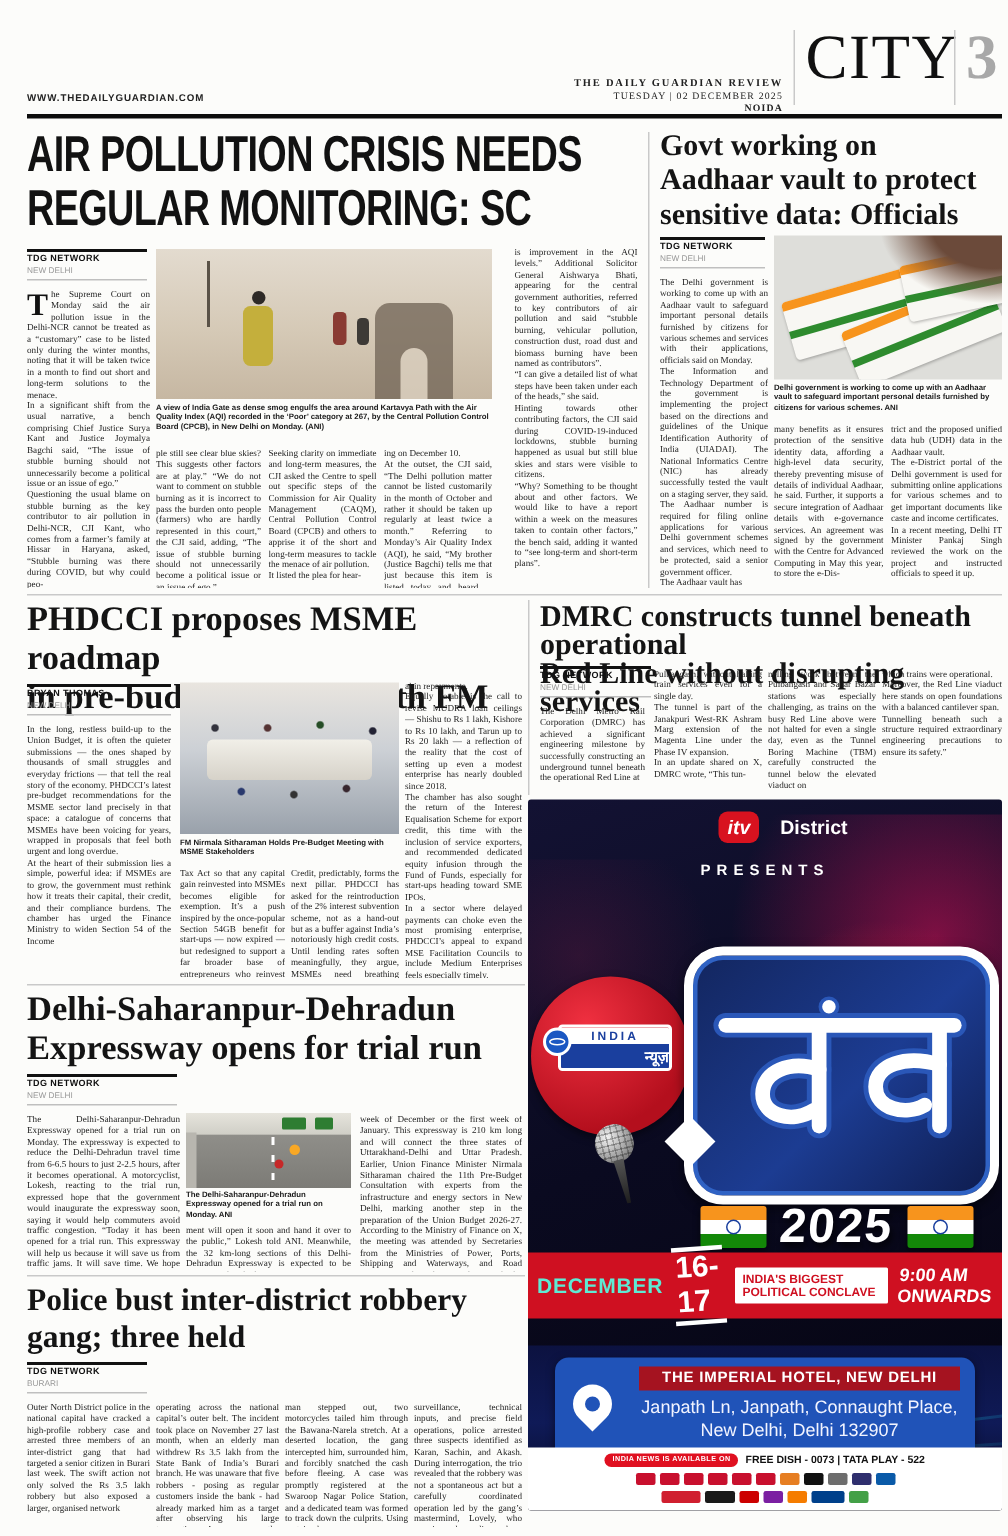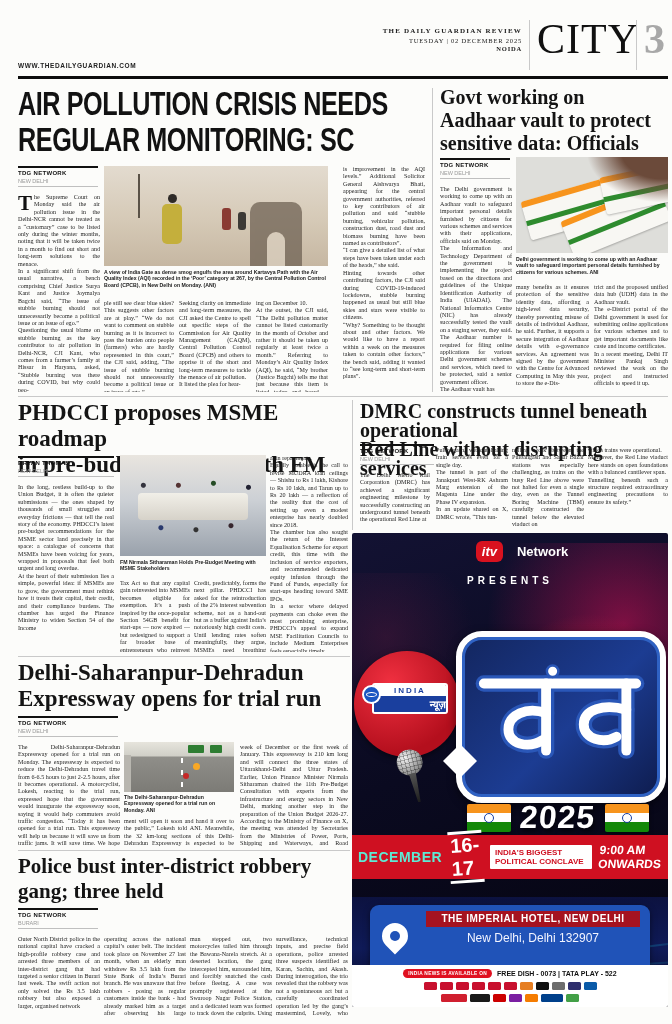--- a/index.html
+++ b/index.html
@@ -1,21 +1,21 @@
 <!DOCTYPE html>
 <html><head>
 <meta charset="utf-8">
 <style>
   html,body{margin:0;padding:0;background:#888;}
   .page{position:relative;width:672px;height:1024px;background:#fcfcfa;margin:0 auto;overflow:hidden;
         font-family:"Liberation Serif",serif;color:#1c1c1c;}
   .abs{position:absolute;}
   
   .site{font:bold 6.5px "Liberation Sans",sans-serif;letter-spacing:.6px;color:#222;}
-  .hdr-meta{text-align:right;font-family:"Liberation Serif",serif;color:#222;}
+  .hdr-meta{text-align:right;font-family:"Liberation Serif",serif;color:#222;margin-top:24px;}
   .hdr-paper{font-weight:bold;font-size:7px;letter-spacing:1.2px;}
   .hdr-date{font-size:6.5px;letter-spacing:.8px;margin-top:2px;}
   .hdr-city{font-size:6.5px;font-weight:bold;letter-spacing:.8px;margin-top:1px;}
   .city-title{font-family:"Liberation Serif",serif;font-size:42px;line-height:46px;color:#101010;letter-spacing:1px;}
   .page-num{font-family:"Liberation Serif",serif;font-size:42px;line-height:46px;font-weight:bold;color:#a8a8a8;}
   .vr{background:#c9c9c9;width:1px;}
   .hr{background:#c9c9c9;height:1px;}
   .thickrule{background:#0d0d0d;}
   
   .hl-sans{font-family:"Liberation Sans",sans-serif;font-weight:bold;color:#121212;
@@ -271,21 +271,21 @@
   <div class="abs col" style="left:190px;top:936px;width:82px;height:82px;">man stepped out, two motorcycles tailed him through the Bawana-Narela stretch. At a deserted location, the gang intercepted him, surrounded him, and forcibly snatched the cash before fleeing. A case was promptly registered at the Swaroop Nagar Police Station, and a dedicated team was formed to track down the culprits. Using sustained</div>
   <div class="abs col" style="left:276px;top:936px;width:72px;height:82px;">surveillance, technical inputs, and precise field operations, police arrested three suspects identified as Karan, Sachin, and Akash. During interrogation, the trio revealed that the robbery was not a spontaneous act but a carefully coordinated operation led by the gang’s mastermind, Lovely, who remains absconding along with another key associate, Mohan alias Gandhi.</div>
 
   <div class="abs ad" style="left:352px;top:533px;width:316px;height:474px;">
     <div class="streak" style="right:-40px;top:10px;width:240px;height:230px;background:radial-gradient(ellipse at 65% 35%,rgba(216,18,90,.55),rgba(216,18,90,0) 62%);"></div>
     <div class="streak" style="right:-10px;top:70px;width:180px;height:140px;background:radial-gradient(ellipse at 50% 50%,rgba(255,40,70,.35),rgba(255,40,70,0) 60%);"></div>
     <div class="streak" style="left:-30px;top:40px;width:160px;height:160px;background:radial-gradient(ellipse at 40% 40%,rgba(120,30,70,.3),rgba(120,30,70,0) 65%);"></div>
 
     <div class="itv-row">
       <span class="itv-box">itv</span>
-      <span class="itv-net">Network</span>
+      <span class="itv-net">District</span>
     </div>
     <div class="presents">PRESENTS</div>
 
     <div class="in-circle">
       <div class="in-logo">
         <div class="in-en">INDIA</div>
         <div class="in-hi">न्यूज़</div>
       </div>
       <div class="globe">
           <i></i>
@@ -342,20 +342,21 @@
       <div class="wave" style="left:-20px;top:64px;transform:rotate(-7deg);"></div>
       <div class="wave" style="left:-10px;top:74px;transform:rotate(-4deg);opacity:.6;"></div>
       <div class="venue-box">
         <div class="pin-wrap">
           <div class="pin">
               <div class="pin-hole"></div>
             </div>
         </div>
         <div class="ribbon">THE IMPERIAL HOTEL, NEW DELHI</div>
         <div class="addr">
+          <div>Janpath Ln, Janpath, Connaught Place,</div>
           <div>New Delhi, Delhi 132907</div>
         </div>
       </div>
     </div>
 
     <div class="strip">
       <div class="strip-row1">
         <span class="avail-pill">INDIA NEWS IS AVAILABLE ON</span>
         <span class="plat">FREE DISH - 0073 | TATA PLAY - 522</span>
       </div>

